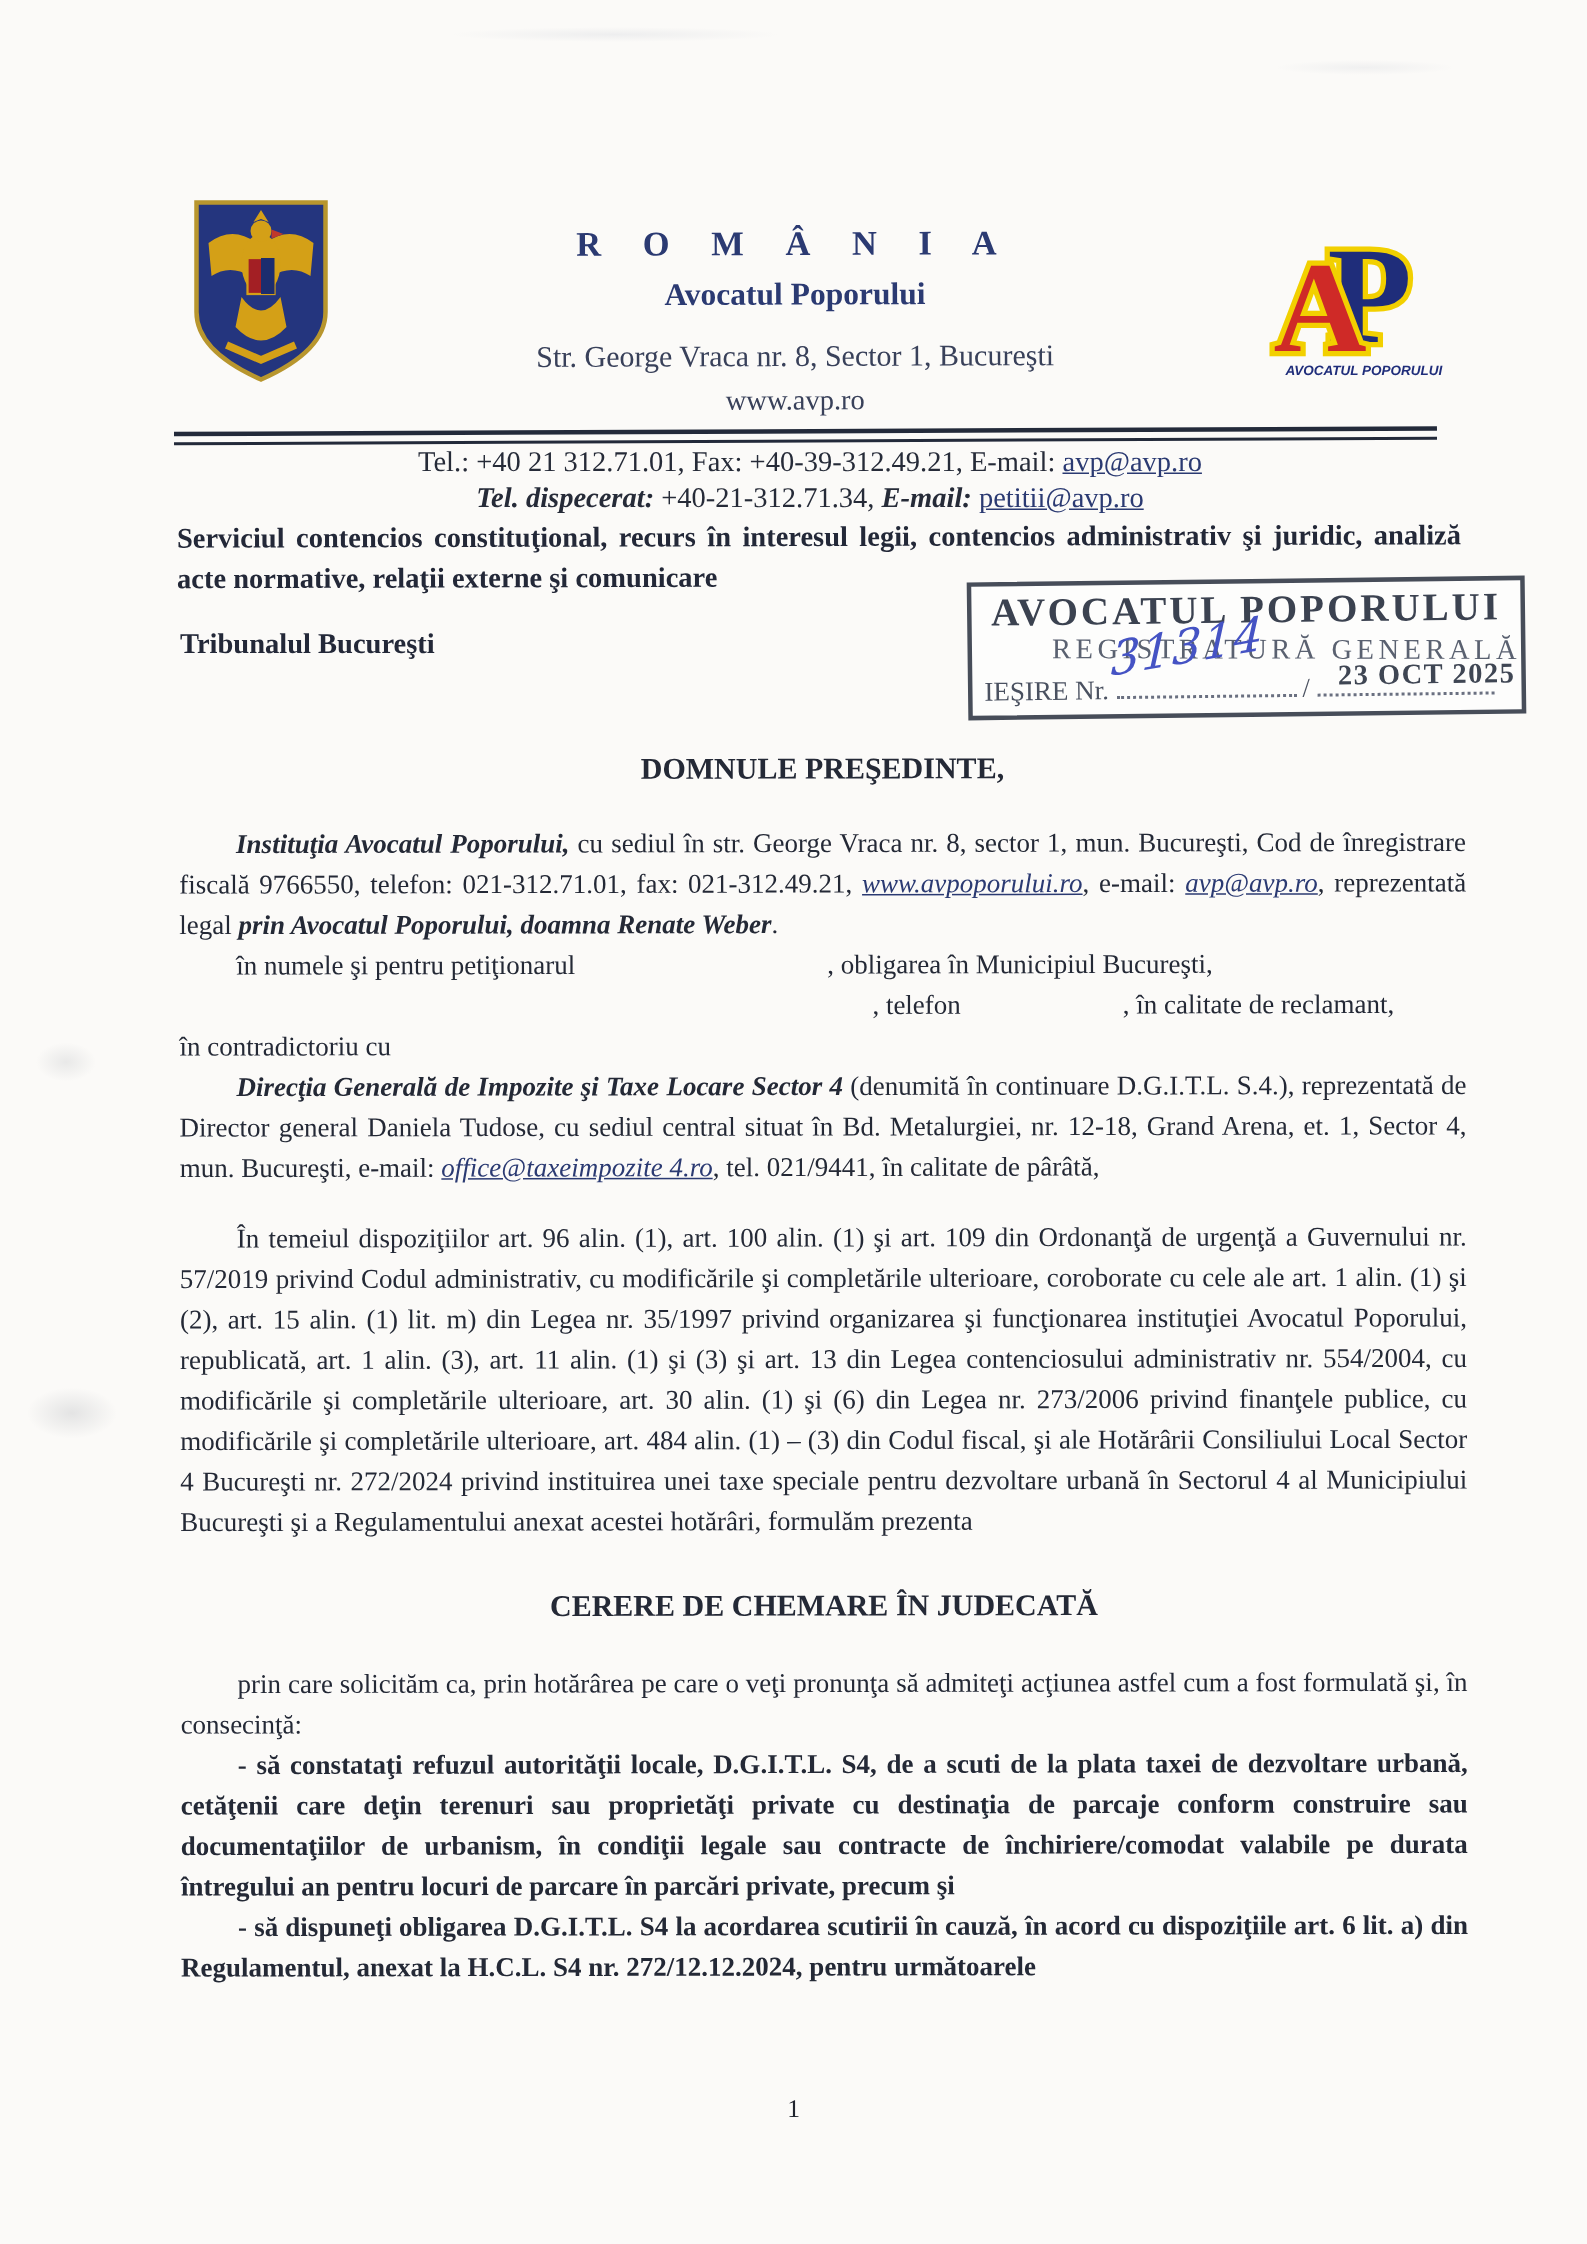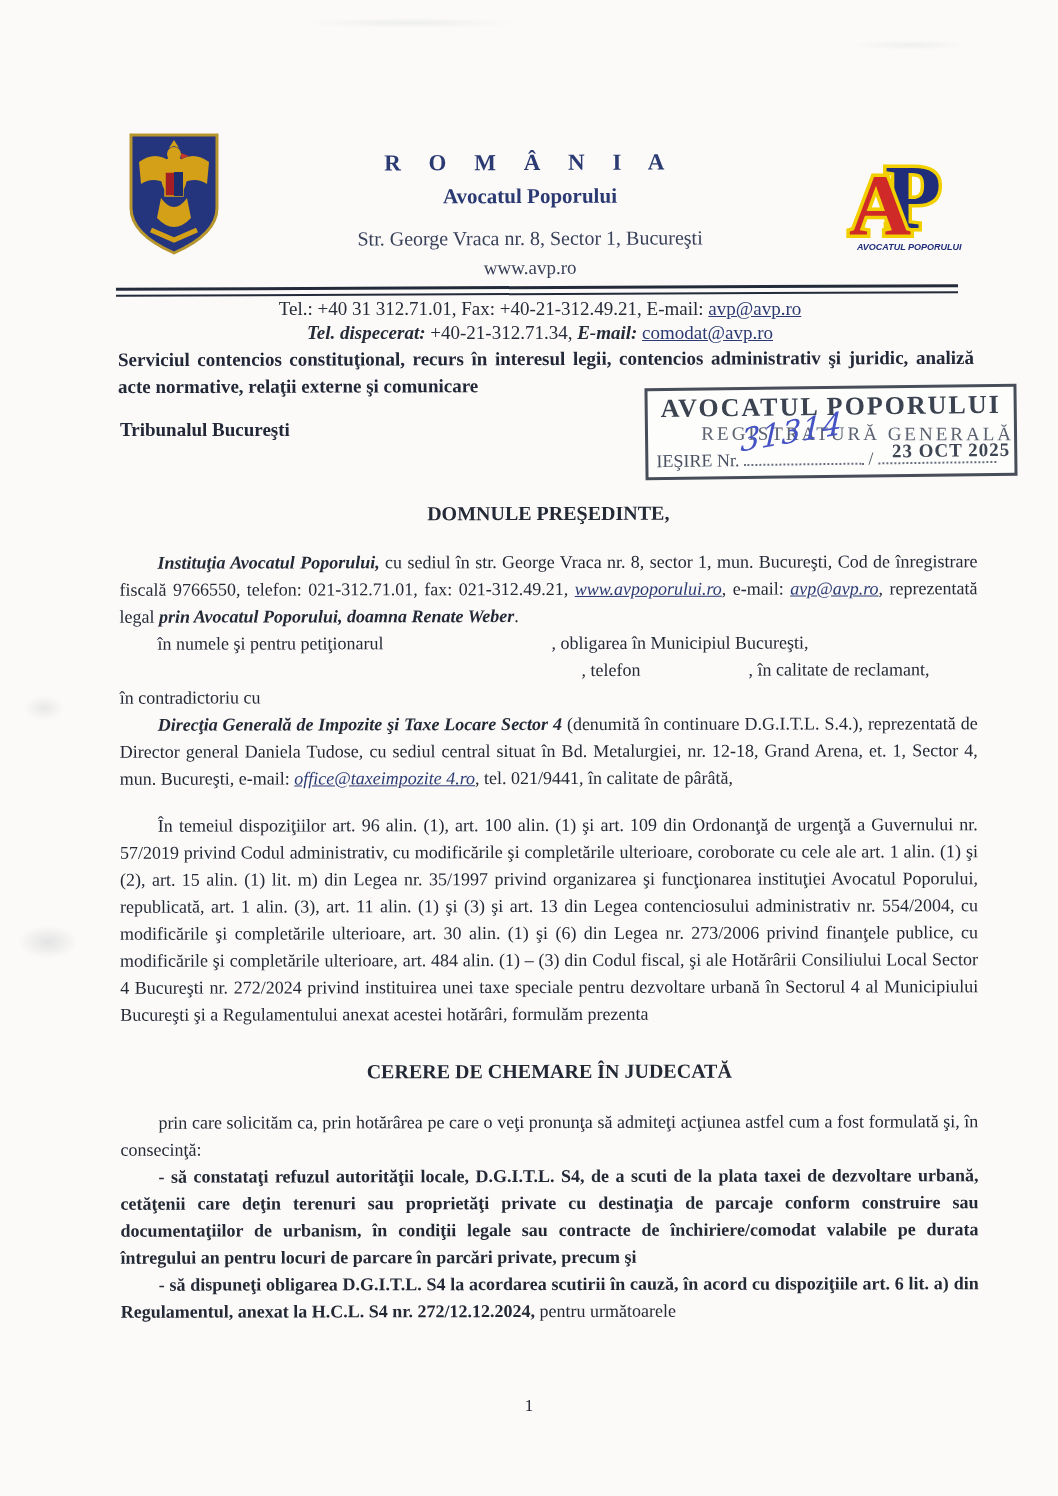--- a/index.html
+++ b/index.html
@@ -67,21 +67,21 @@
   }
   .salutation{text-align:center;font-weight:bold;font-size:20px;margin-bottom:22px;}
   .para{text-indent:38px;margin:0;}
   .pet-line1{text-indent:38px;}
   .gap-wide{display:inline-block;width:168px;}
   .pet-line2{padding-left:462px;text-indent:0;}
   .gap-med{display:inline-block;width:108px;}
   .mt{margin-top:20px;}
   .heading2{text-align:center;font-weight:bold;font-size:20px;margin:30px 0 24px 0;text-indent:0;}
   .bold-para{font-weight:bold;text-indent:38px;margin:0;}
-  .reg{font-weight:normal;}
+  .reg{font-weight:bold;}
   .page-num{position:absolute;left:0;top:1396px;width:1058px;text-align:center;font-size:17px;color:#20242e;}
 </style>
 </head>
 <body>
 
 <div class="scan-noise n1"></div>
 <div class="scan-noise n2"></div>
 <div class="scan-noise n3"></div>
 <div class="scan-noise n4"></div>
 
@@ -112,22 +112,22 @@
   <svg width="126" height="116" viewBox="0 0 126 116" xmlns="http://www.w3.org/2000/svg">
     <text x="42" y="82" font-family="Liberation Serif, serif" font-weight="bold" font-size="92" fill="#1f2d7a" stroke="#f2d000" stroke-width="7" paint-order="stroke">P</text>
     <text x="6" y="88" font-family="Liberation Serif, serif" font-weight="bold" font-size="86" fill="#cf2a27" stroke="#f2d000" stroke-width="7" paint-order="stroke">A</text>
     <text x="14" y="104" font-family="Liberation Sans, sans-serif" font-style="italic" font-weight="bold" font-size="9" fill="#1f2d7a">AVOCATUL POPORULUI</text>
   </svg>
 </div>
 
 <div class="double-rule"></div>
 
 <div class="contact">
-  <div><span>Tel.: +40 31 312.71.01, Fax: +40-21-312.49.21, E-mail: </span><span class="lnk">avp@avp.ro</span></div>
-  <div><span class="b">Tel. dispecerat:</span><span> +40-21-312.71.34, </span><span class="b">E-mail:</span><span> </span><span class="lnk">comodat@avp.ro</span></div>
+  <div><span>Tel.: +40 21 312.71.01, Fax: +40-39-312.49.21, E-mail: </span><span class="lnk">avp@avp.ro</span></div>
+  <div><span class="b">Tel. dispecerat:</span><span> +40-21-312.71.34, </span><span class="b">E-mail:</span><span> </span><span class="lnk">petitii@avp.ro</span></div>
 </div>
 
 <div class="service">Serviciul contencios constituţional, recurs în interesul legii, contencios administrativ şi juridic, analiză acte normative, relaţii externe şi comunicare</div>
 
 <div class="court">
   <div>Tribunalul Bucureşti</div>
 </div>
 
 <div class="stamp">
   <div class="stamp-l1">AVOCATUL POPORULUI</div>

